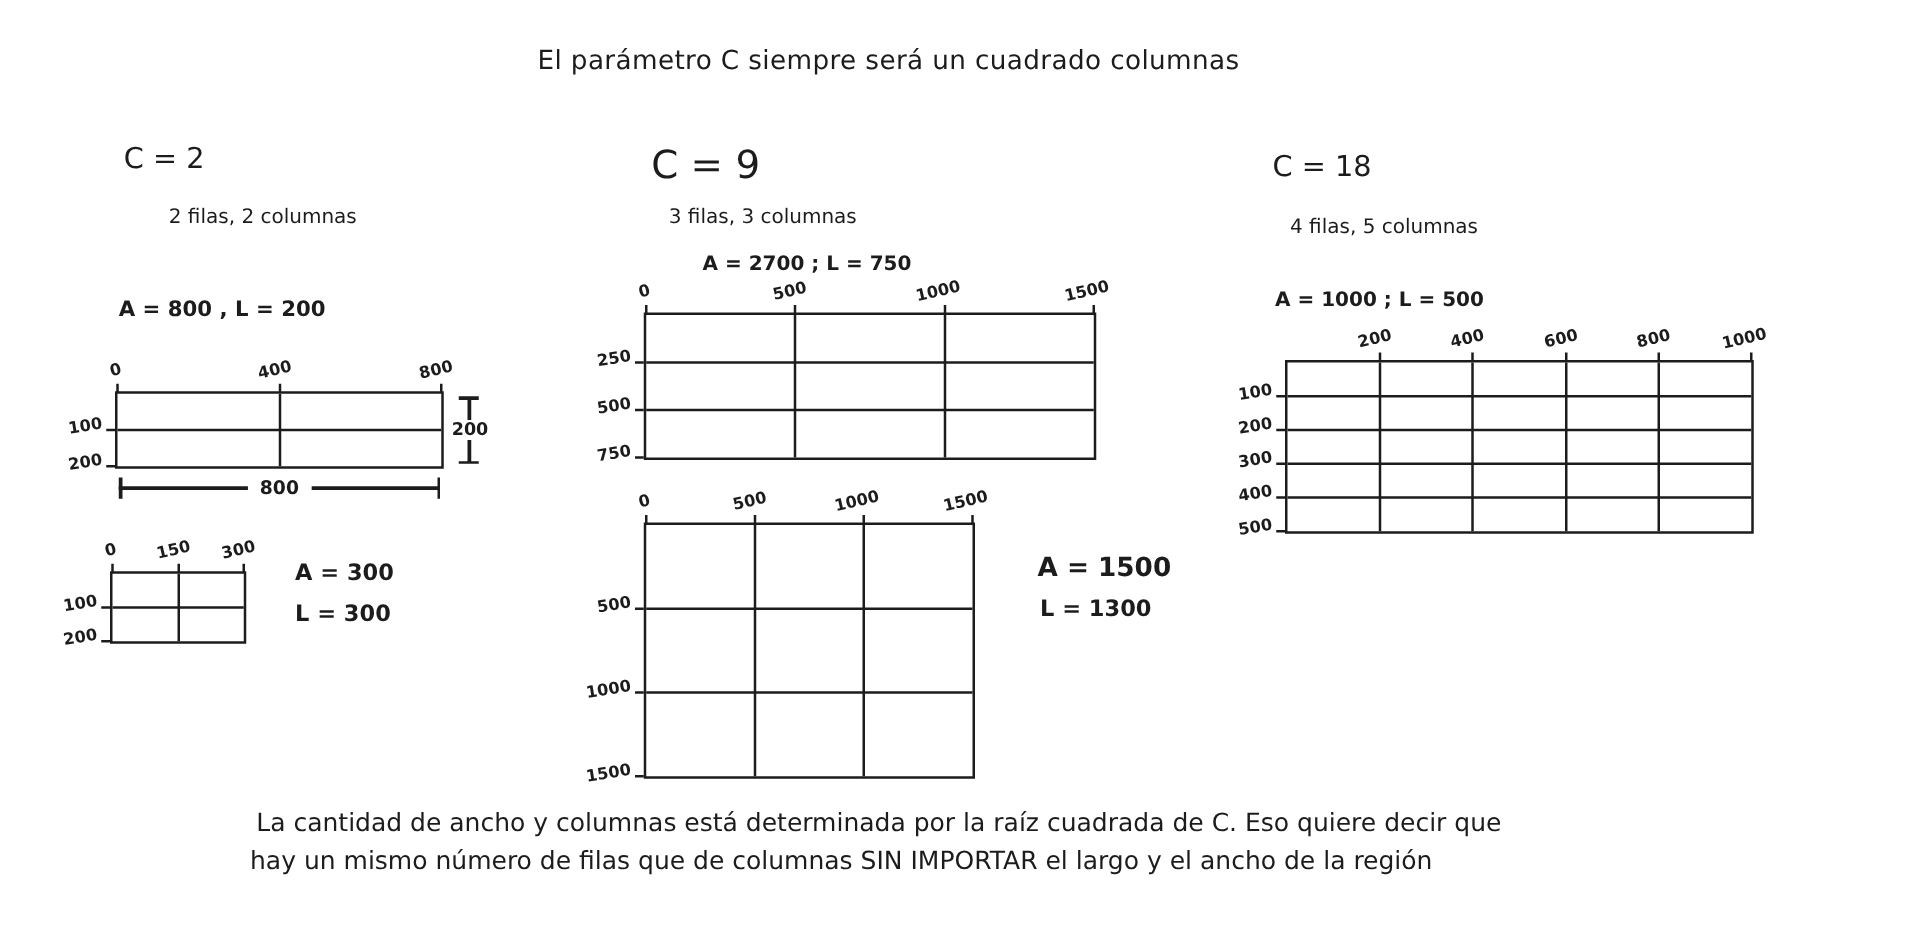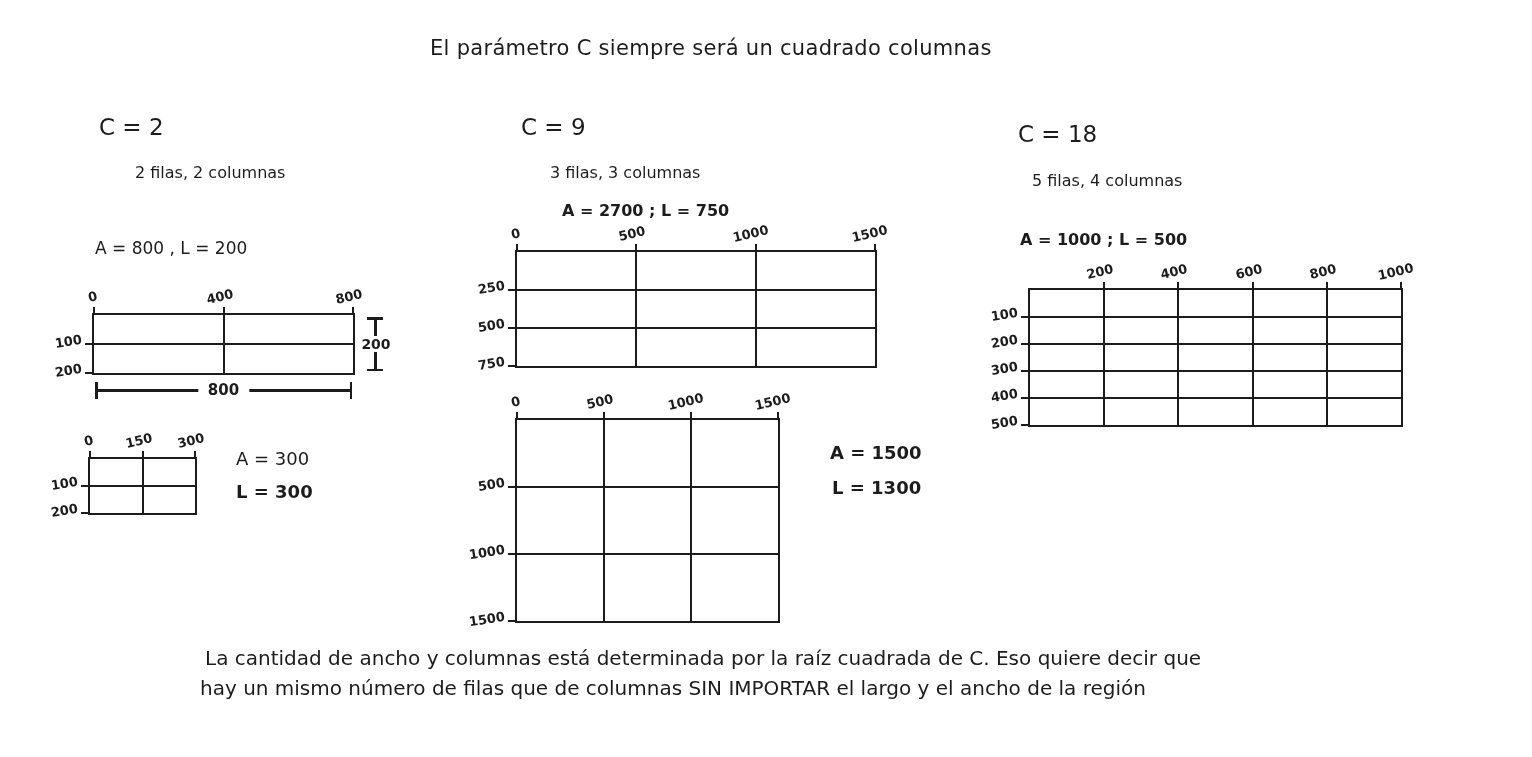--- a/index.html
+++ b/index.html
@@ -6,28 +6,28 @@
   * { margin: 0; padding: 0; box-sizing: border-box; }
   html, body { width: 1532px; height: 757px; background: #ffffff; overflow: hidden; }
   body { position: relative; font-family: "DejaVu Sans", sans-serif; color: var(--ink); }
 
   .abs { position: absolute; white-space: nowrap; }
 
   .page-title   { left: 430px; top: 36px;  font-size: 21px; letter-spacing: .3px; }
 
   .c4-heading   { left: 99px;  top: 114px; font-size: 23px; }
   .c4-sub       { left: 135px; top: 163px; font-size: 16px; }
-  .c4-params    { left: 95px;  top: 238px; font-size: 17px; font-weight: normal; }
-  .c4-small-a   { left: 236px; top: 448px; font-size: 18px; font-weight: normal; }
+  .c4-params    { left: 95px;  top: 238px; font-size: 17px; font-weight: bold; }
+  .c4-small-a   { left: 236px; top: 448px; font-size: 18px; font-weight: bold; }
   .c4-small-l   { left: 236px; top: 481px; font-size: 18px; font-weight: bold; }
 
-  .c9-heading   { left: 521px; top: 114px; font-size: 23px; }
-  .c9-sub       { left: 535px; top: 163px; font-size: 16px; margin-left: 15px; }
+  .c9-heading   { left: 521px; top: 114px; font-size: 31px; }
+  .c9-sub       { left: 535px; top: 163px; font-size: 16px; }
   .c9-params    { left: 562px; top: 201px; font-size: 16px; font-weight: bold; }
-  .c9-square-a  { left: 830px; top: 442px; font-size: 18px; font-weight: bold; }
+  .c9-square-a  { left: 830px; top: 442px; font-size: 21px; font-weight: bold; }
   .c9-square-l  { left: 832px; top: 477px; font-size: 18px; font-weight: bold; }
 
   .c25-heading  { left: 1018px; top: 121px; font-size: 23px; }
   .c25-sub      { left: 1032px; top: 171px; font-size: 16px; }
   .c25-params   { left: 1020px; top: 230px; font-size: 16px; font-weight: bold; }
 
   .footer-1     { left: 205px; top: 646px; font-size: 20px; }
   .footer-2     { left: 200px; top: 676px; font-size: 20px; }
 
   .gridbox { position: absolute; border: 2px solid var(--ink); }
@@ -68,21 +68,21 @@
 <div class="abs c4-small-a">A = 300</div>
 <div class="abs c4-small-l">L = 300</div>
 
 <div class="abs c9-heading">C = 9</div>
 <div class="abs c9-sub">3 filas, 3 columnas</div>
 <div class="abs c9-params">A = 2700 ;  L = 750</div>
 <div class="abs c9-square-a">A = 1500</div>
 <div class="abs c9-square-l">L = 1300</div>
 
 <div class="abs c25-heading">C = 18</div>
-<div class="abs c25-sub">5 filas, 4 columnas</div>
+<div class="abs c25-sub">4 filas, 5 columnas</div>
 <div class="abs c25-params">A = 1000  ;  L = 500</div>
 
 <div class="abs footer-1">La cantidad de ancho y columnas está determinada por la raíz cuadrada de C. Eso quiere decir que</div>
 <div class="abs footer-2">hay un mismo número de filas que de columnas SIN IMPORTAR el largo y el ancho de la región</div>
 
 <div id="grids">
     <div class="gridbox" style="left: 92px; top: 313px; width: 263px; height: 62px;">
       <div class="vline" style="left: 50%;"></div>
       <div class="hline" style="top: 50%;"></div>
       <div class="tm-top" style="left: 0%;"></div>

